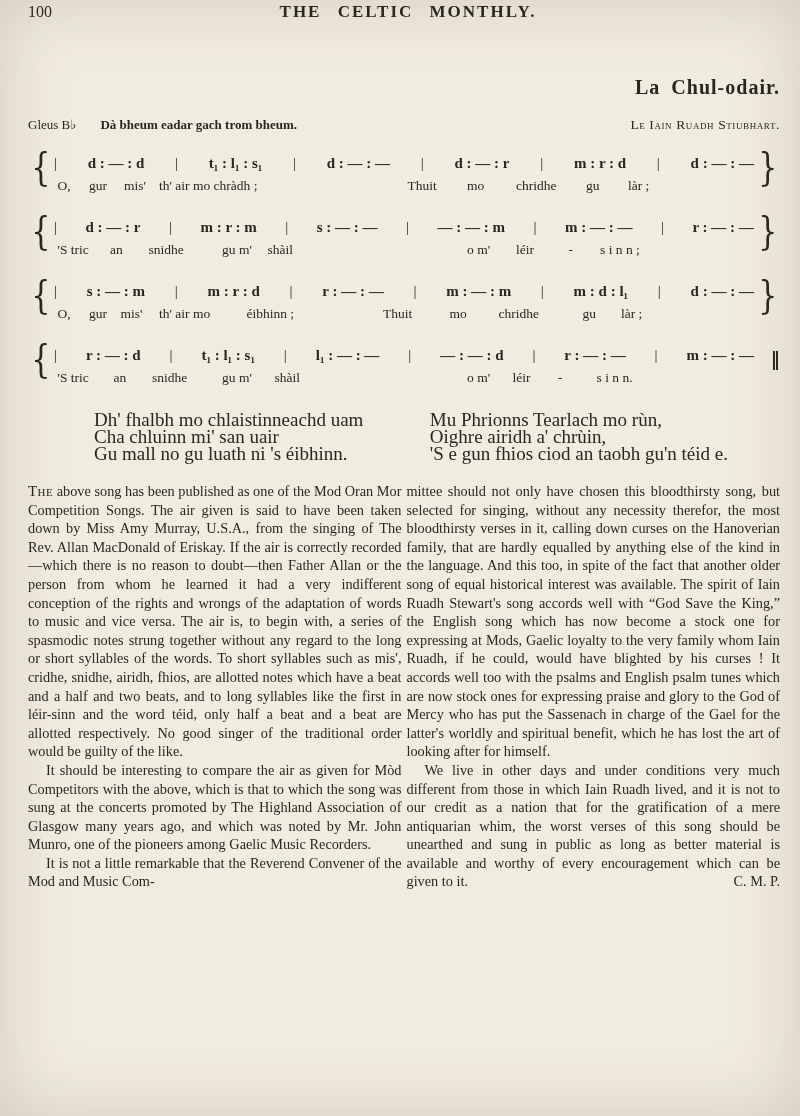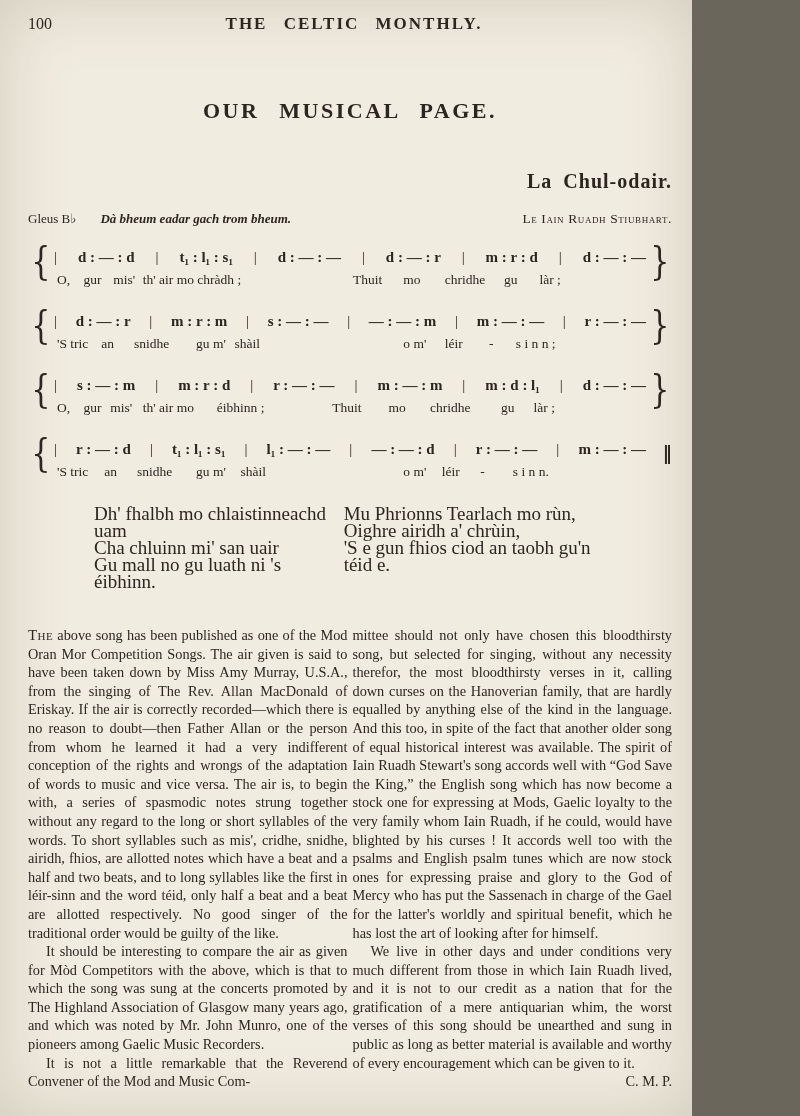--- a/index.html
+++ b/index.html
@@ -2,24 +2,24 @@
 <html><head>
 <meta charset="utf-8">
 <style>
   * { margin: 0; padding: 0; box-sizing: border-box; }
   html, body { background: #6b665c; }
   body {
     font-family: "Liberation Serif", "DejaVu Serif", "DejaVu Sans", serif;
     color: #2b2620;
   }
   .page {
-    width: 692px; height: 1116px;
+    width: 800px; height: 1116px;
     background: #f1ece0;
     position: relative;
-    padding: 12px 20px 10px 28px;
+    padding: 0 20px 10px 28px;
     overflow: hidden;
     box-shadow: inset 0 0 70px rgba(90, 75, 50, 0.20);
   }
   
   .masthead { position: relative; text-align: center; height: 30px; }
   .pageno { position: absolute; left: 0; top: 3px; font-size: 16px; }
   .journal {
     display: inline-block; padding-top: 2px;
     font-size: 17px; font-weight: bold;
     letter-spacing: 2px; word-spacing: 10px; margin-left: 8px;
@@ -33,21 +33,21 @@
   .song-title {
     margin-top: 46px; text-align: right;
     font-size: 20px; font-weight: bold;
     letter-spacing: 1px; word-spacing: 5px;
   }
   
   .keyline {
     margin-top: 18px; display: flex; align-items: baseline;
     font-size: 13px;
   }
-  .keyline .tempo { font-style: italic; font-weight: bold; margin-left: 24px; }
+  .keyline .tempo { font-weight: bold; margin-left: 24px; }
   .keyline .composer {
     margin-left: auto; font-variant: small-caps;
     font-size: 13.5px; letter-spacing: 0.6px;
   }
   
   .staves { margin-top: 22px; }
   .stave { position: relative; padding: 0 26px; margin-bottom: 23px; }
   .brace {
     position: absolute; top: -9px;
     font-size: 40px; font-weight: normal; line-height: 1;
@@ -64,38 +64,37 @@
   .notation .bar { font-weight: normal; }
   .notation .measure { white-space: pre; }
   .lyrics { position: relative; height: 18px; margin-top: 1px; font-size: 13.5px; }
   .lyrics .syl { position: absolute; top: 0; white-space: pre; }
   
   .verse-row { display: flex; margin-top: 8px; }
   .verse { font-size: 19px; line-height: 17px; }
   #verse-left { margin-left: 66px; }
   #verse-right { margin-left: auto; margin-right: 52px; }
   
-  .article { display: flex; gap: 5px; margin-top: 36px; }
+  .article { display: flex; gap: 5px; margin-top: 20px; }
   .col { flex: 1; font-size: 14.3px; line-height: 18.6px; text-align: justify; }
   .para { margin: 0; }
   .para.indent { text-indent: 18px; }
   .lead { font-variant: small-caps; font-size: 15px; letter-spacing: 0.4px; }
   .sig { float: right; }
 </style>
 </head>
 <body>
 
 <div class="page">
 
   <header class="masthead">
     <span class="pageno">100</span>
     <h1 class="journal">THE CELTIC MONTHLY.</h1>
   </header>
 
-  <h2 class="section-title">OUR MUSICAL PAGE.</h2>
 
   <h3 class="song-title">La Chul-odair.</h3>
 
   <div class="keyline">
     <span class="key">Gleus B♭</span>
     <span class="tempo">Dà bheum eadar gach trom bheum.</span>
     <span class="composer">Le Iain Ruadh Stiubhart.</span>
   </div>
 
   <div class="staves" id="staves">

